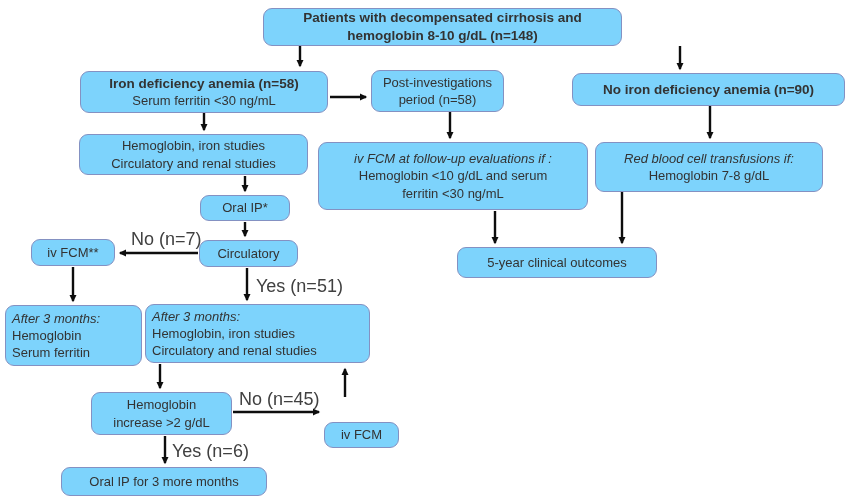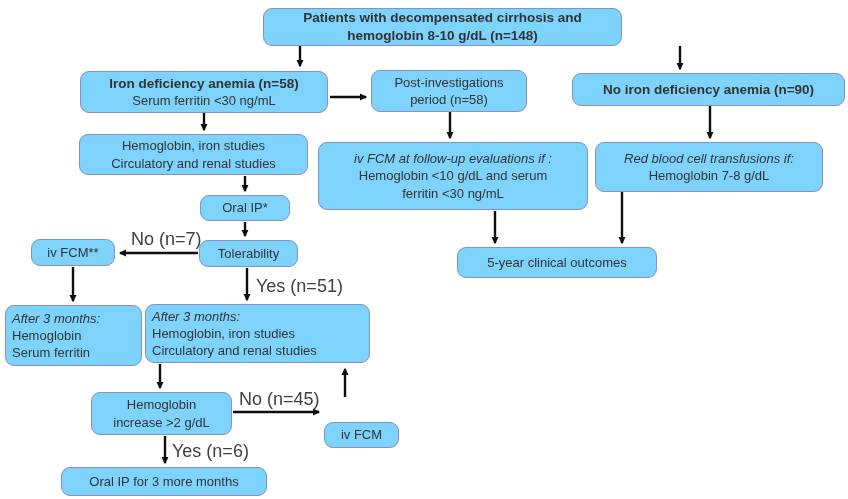--- a/index.html
+++ b/index.html
@@ -59,21 +59,21 @@
   <div class="node" style="left:263px;top:8px;width:359px;height:38px;">
     <div class="ln b">Patients with decompensated cirrhosis and</div>
     <div class="ln b">hemoglobin 8-10 g/dL (n=148)</div>
   </div>
 
   <div class="node" style="left:80px;top:71px;width:248px;height:42px;">
     <div class="ln b">Iron deficiency anemia (n=58)</div>
     <div class="ln">Serum ferritin &lt;30 ng/mL</div>
   </div>
 
-  <div class="node" style="left:371px;top:70px;width:156px;height:42px;">
+  <div class="node" style="left:371px;top:70px;width:133px;height:42px;">
     <div class="ln">Post-investigations</div>
     <div class="ln">period (n=58)</div>
   </div>
 
   <div class="node" style="left:572px;top:73px;width:273px;height:33px;">
     <div class="ln b">No iron deficiency anemia (n=90)</div>
   </div>
 
   <div class="node" style="left:79px;top:134px;width:229px;height:41px;">
     <div class="ln">Hemoglobin, iron studies</div>
@@ -93,21 +93,21 @@
 
   <div class="node" style="left:200px;top:195px;width:90px;height:26px;">
     <div class="ln">Oral IP*</div>
   </div>
 
   <div class="node" style="left:31px;top:239px;width:84px;height:27px;">
     <div class="ln">iv FCM**</div>
   </div>
 
   <div class="node" style="left:199px;top:240px;width:99px;height:27px;">
-    <div class="ln">Tolerability</div>
+    <div class="ln">Circulatory</div>
   </div>
 
   <div class="node" style="left:457px;top:247px;width:200px;height:31px;">
     <div class="ln">5-year clinical outcomes</div>
   </div>
 
   <div class="node left" style="left:5px;top:305px;width:137px;height:61px;">
     <div class="ln i">After 3 months:</div>
     <div class="ln">Hemoglobin</div>
     <div class="ln">Serum ferritin</div>

